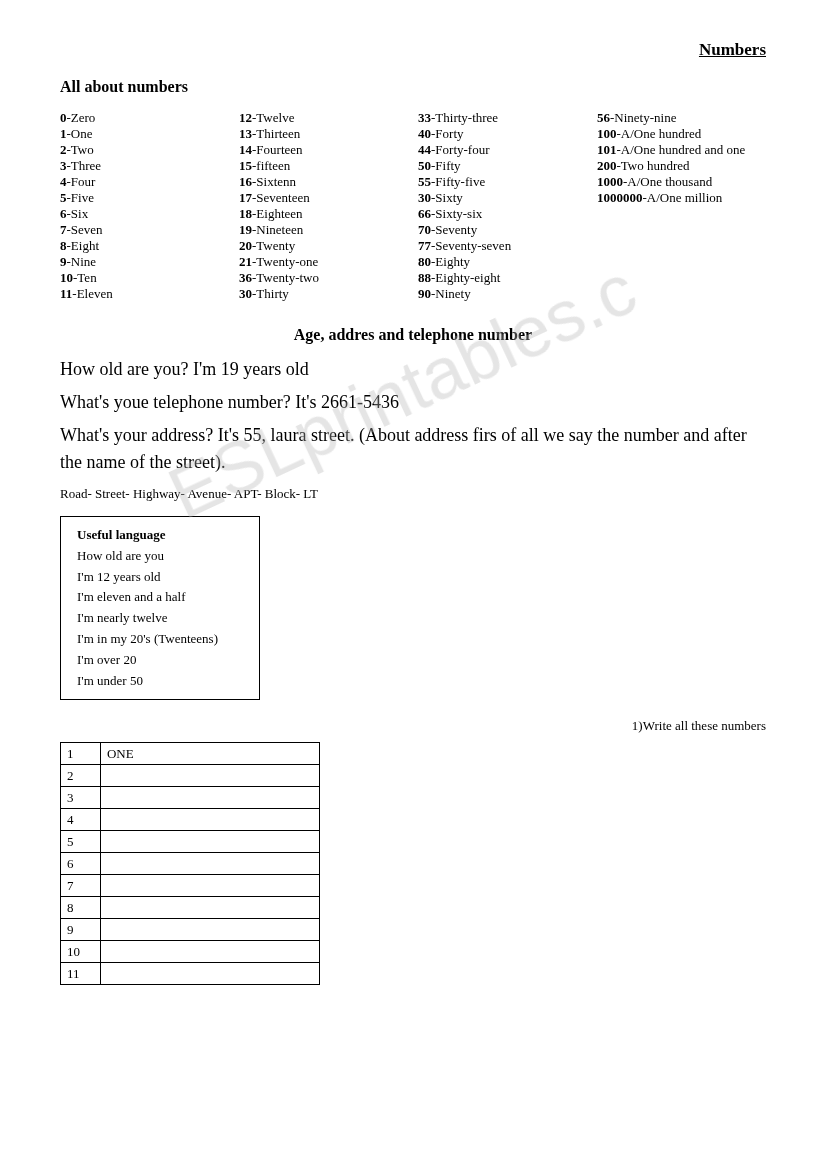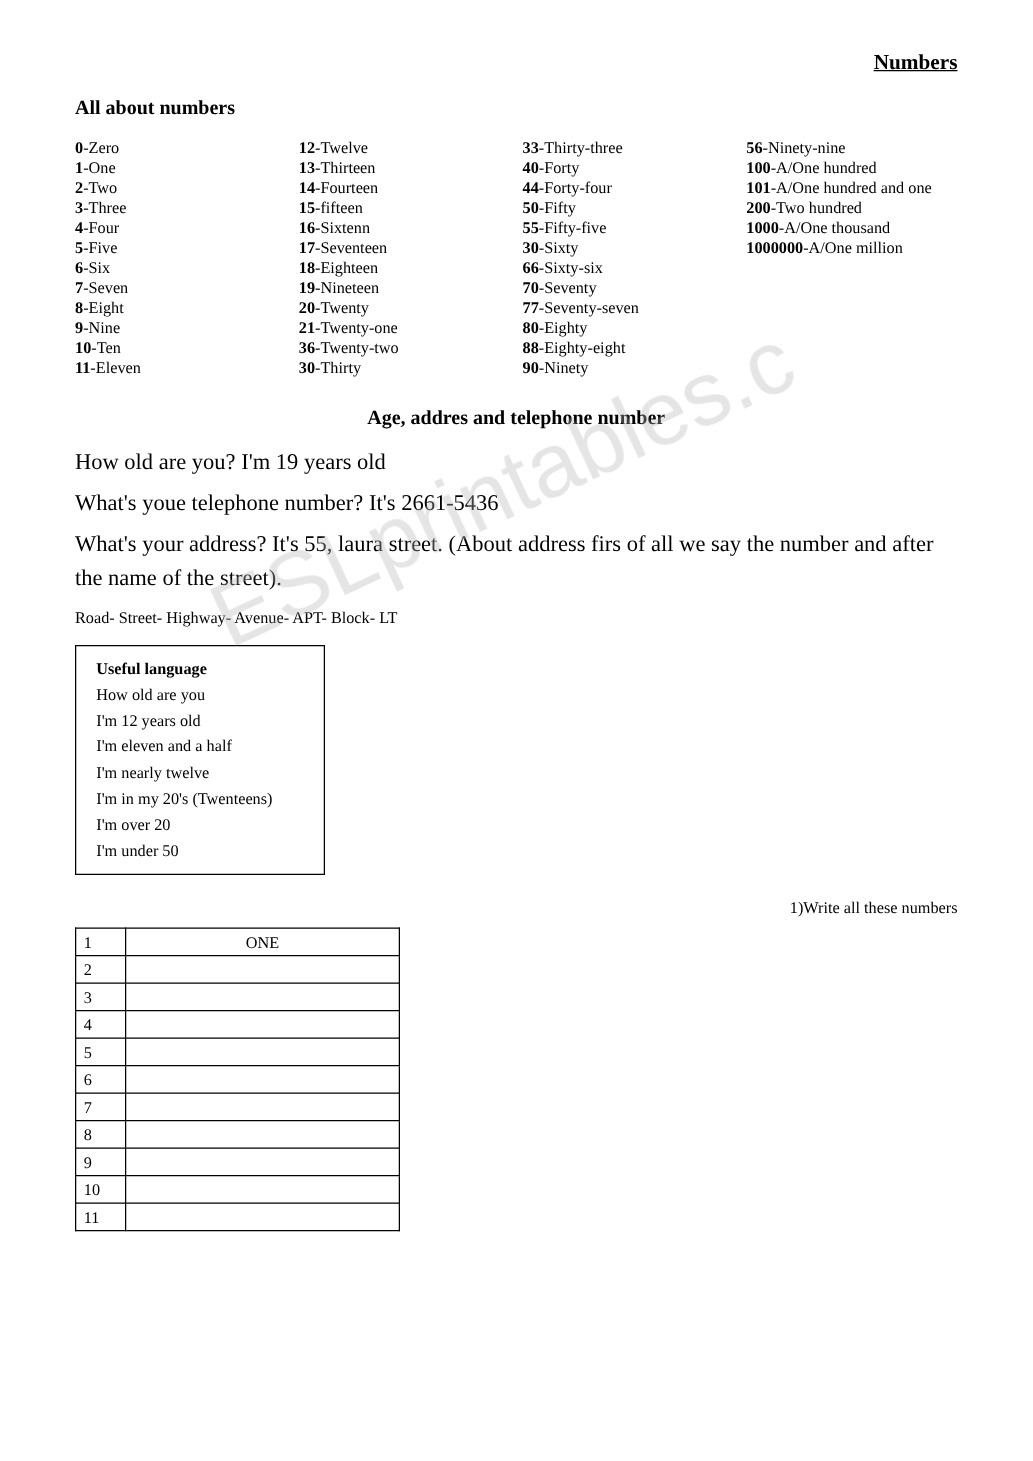--- a/index.html
+++ b/index.html
@@ -82,21 +82,20 @@
       border: 1px solid #000;
       padding: 2px 6px;
       height: 22px;
     }
     table.num-table .col-num {
       width: 40px;
       text-align: left;
     }
     table.num-table .col-word {
       width: 220px;
-      text-align: center;
     }
     .watermark {
       position: fixed;
       top: 350px;
       left: 150px;
       font-size: 72px;
       color: rgba(180,180,180,0.35);
       transform: rotate(-25deg);
       font-family: Arial, sans-serif;
       pointer-events: none;

